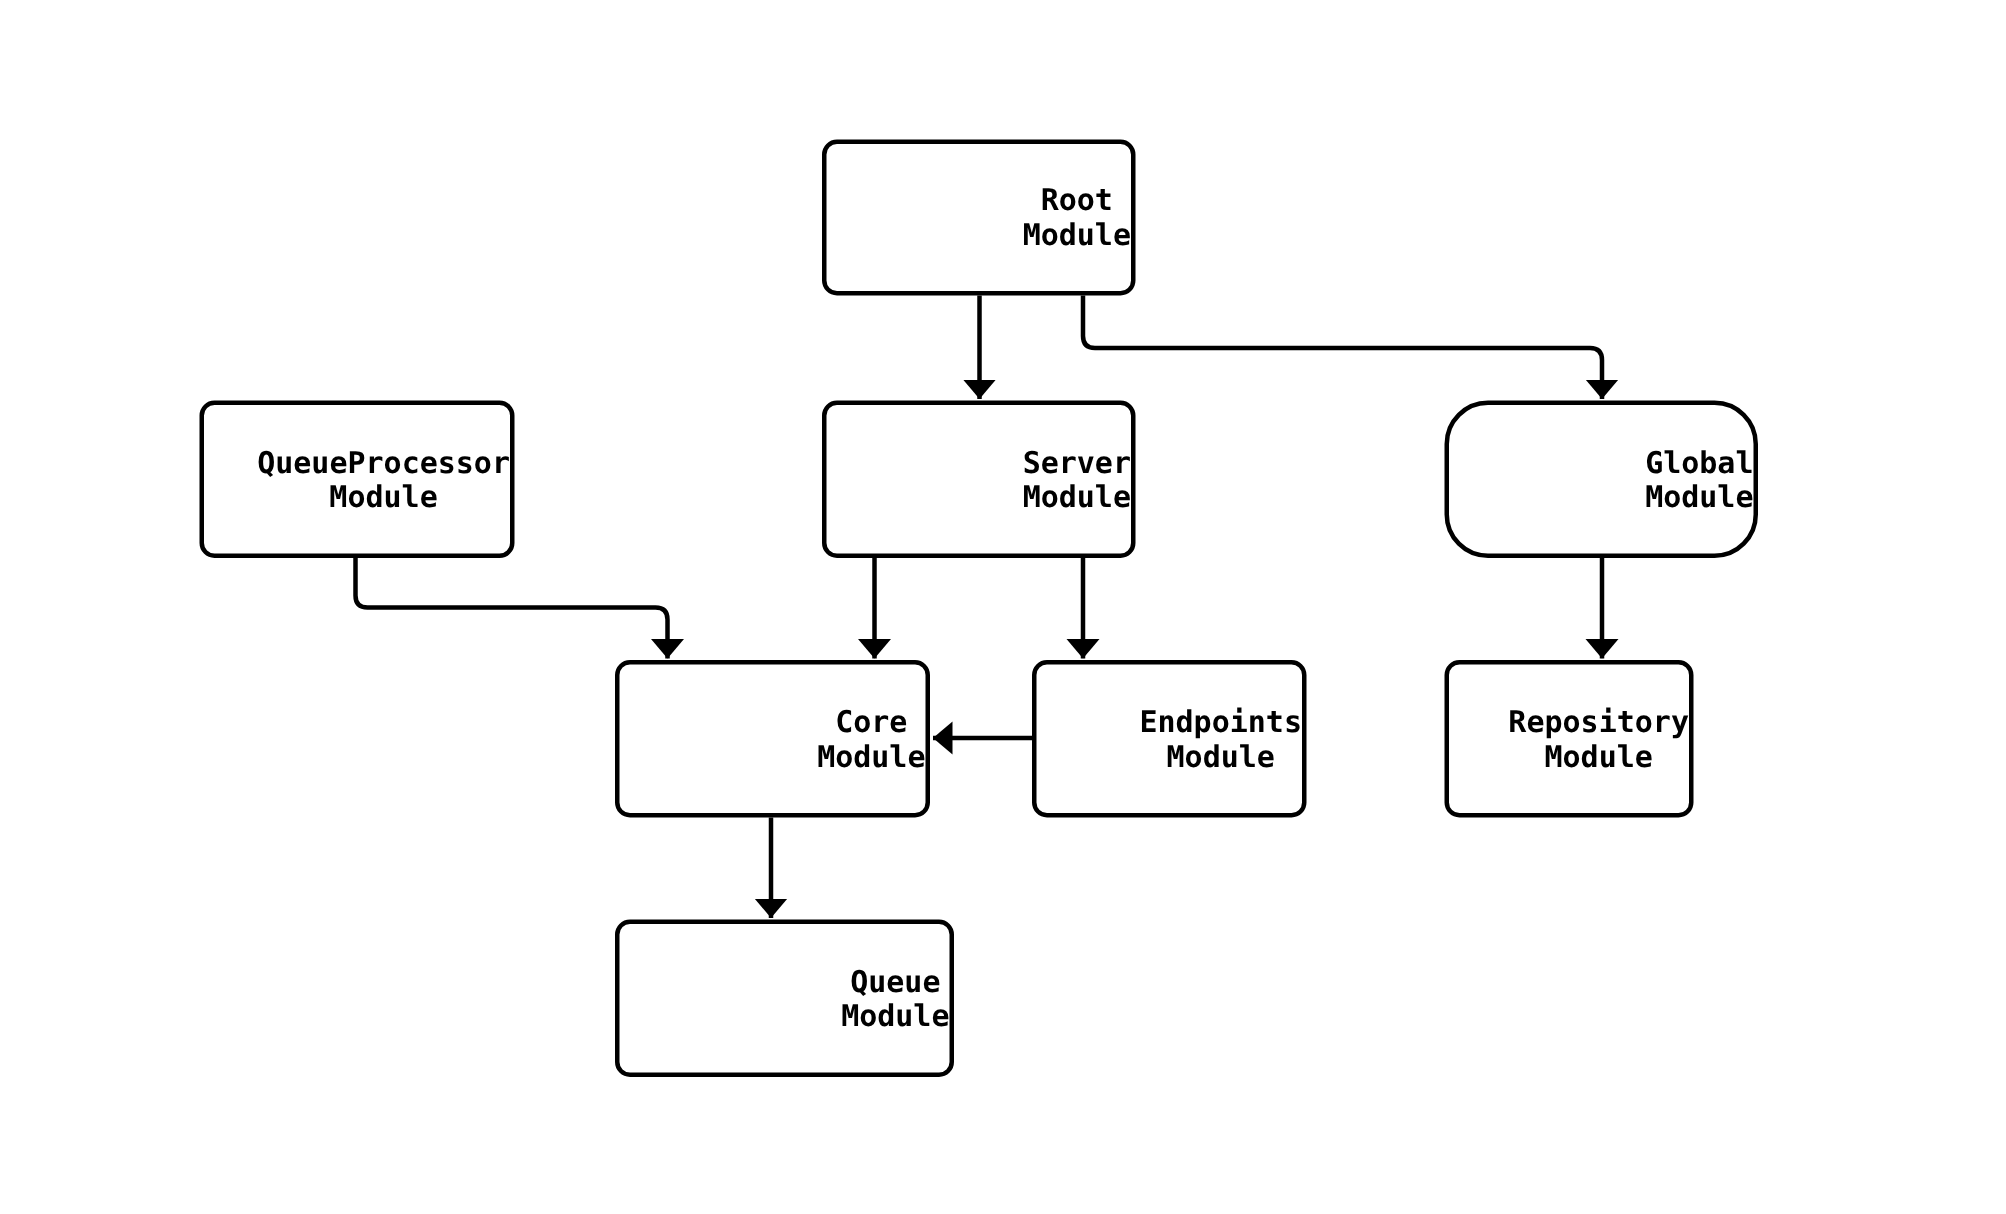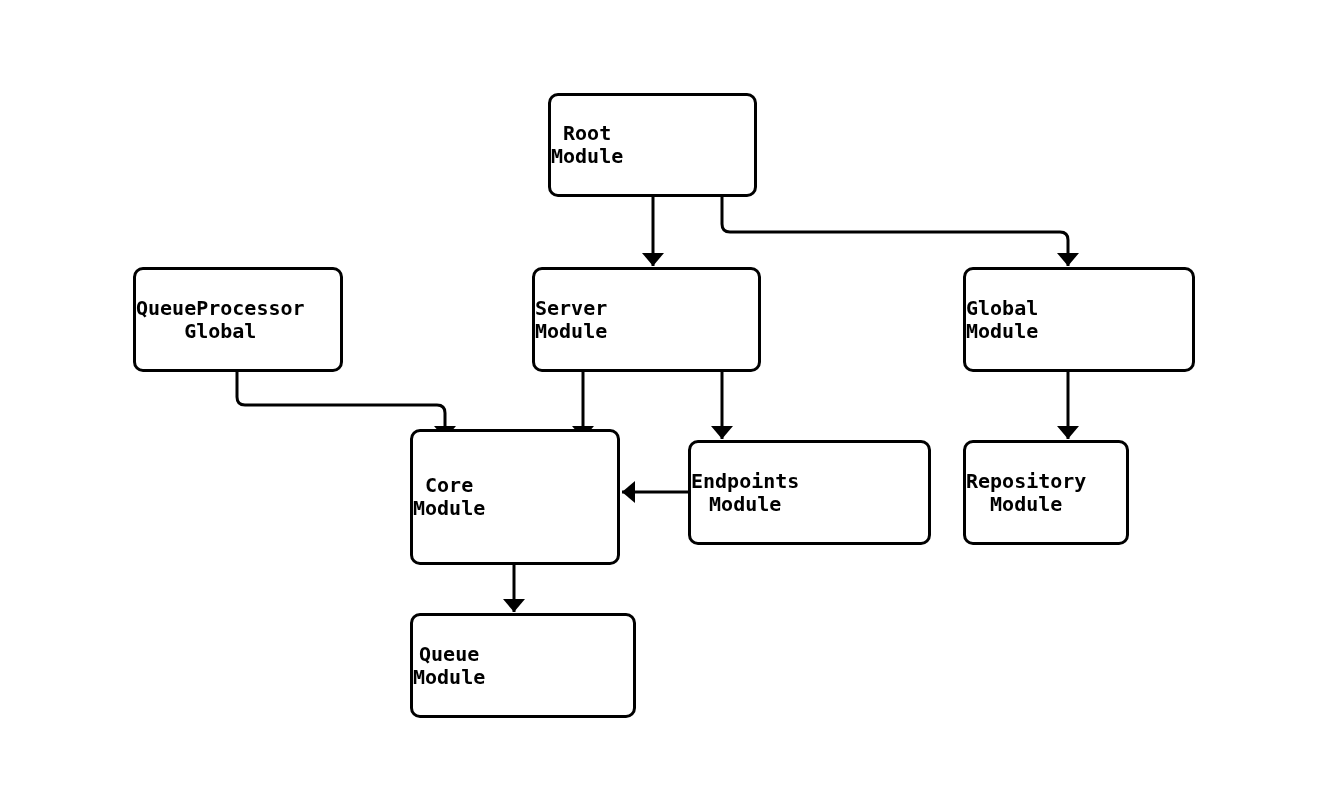--- a/index.html
+++ b/index.html
@@ -23,21 +23,21 @@
     height: 809px;
   }
   .node {
     position: absolute;
     box-sizing: border-box;
     background: #ffffff;
     border: 3px solid #000000;
     border-radius: 10px;
     display: flex;
     align-items: center;
-    justify-content: flex-start;
+    justify-content: flex-end;
     text-align: center;
   }
   .node-label {
     font-family: "DejaVu Sans Mono", monospace;
     font-weight: bold;
     font-size: 20px;
     line-height: 1.14;
     color: #000000;
     white-space: pre-line;
   }
@@ -65,35 +65,35 @@
       <path class="edge" d="M688,492 L622,492" stroke="#000000" marker-end="url(#arrowhead)"></path>
       <path class="edge" d="M514,545 L514,612" stroke="#000000" marker-end="url(#arrowhead)"></path>
     </svg>
 
 <div class="node" style="left: 548px; top: 93px; width: 209px; height: 104px; border-color: rgb(0, 0, 0);">
       <div class="node-label">Root
 Module</div>
     </div>
     <div class="node" style="left: 133px; top: 267px; width: 210px; height: 105px; border-color: rgb(0, 0, 0);">
       <div class="node-label">QueueProcessor
-Global</div>
+Module</div>
     </div>
-    <div class="node" style="left: 532px; top: 267px; width: 229px; height: 105px; border-color: rgb(0, 0, 0);">
+    <div class="node" style="left: 548px; top: 267px; width: 209px; height: 105px; border-color: rgb(0, 0, 0);">
       <div class="node-label">Server
 Module</div>
     </div>
-    <div class="node" style="left: 963px; top: 267px; width: 232px; height: 105px; border-color: rgb(0, 0, 0);">
+    <div class="node" style="left: 963px; top: 267px; width: 209px; height: 105px; border-color: rgb(0, 0, 0); border-radius: 29px;">
       <div class="node-label">Global
 Module</div>
     </div>
-    <div class="node" style="left: 410px; top: 429px; width: 210px; height: 136px; border-color: rgb(0, 0, 0);">
+    <div class="node" style="left: 410px; top: 440px; width: 210px; height: 105px; border-color: rgb(0, 0, 0);">
       <div class="node-label">Core
 Module</div>
     </div>
-    <div class="node" style="left: 688px; top: 440px; width: 243px; height: 105px; border-color: rgb(0, 0, 0);">
+    <div class="node" style="left: 688px; top: 440px; width: 183px; height: 105px; border-color: rgb(0, 0, 0);">
       <div class="node-label">Endpoints
 Module</div>
     </div>
     <div class="node" style="left: 963px; top: 440px; width: 166px; height: 105px; border-color: rgb(0, 0, 0);">
       <div class="node-label">Repository
 Module</div>
     </div>
     <div class="node" style="left: 410px; top: 613px; width: 226px; height: 105px; border-color: rgb(0, 0, 0);">
       <div class="node-label">Queue
 Module</div>

